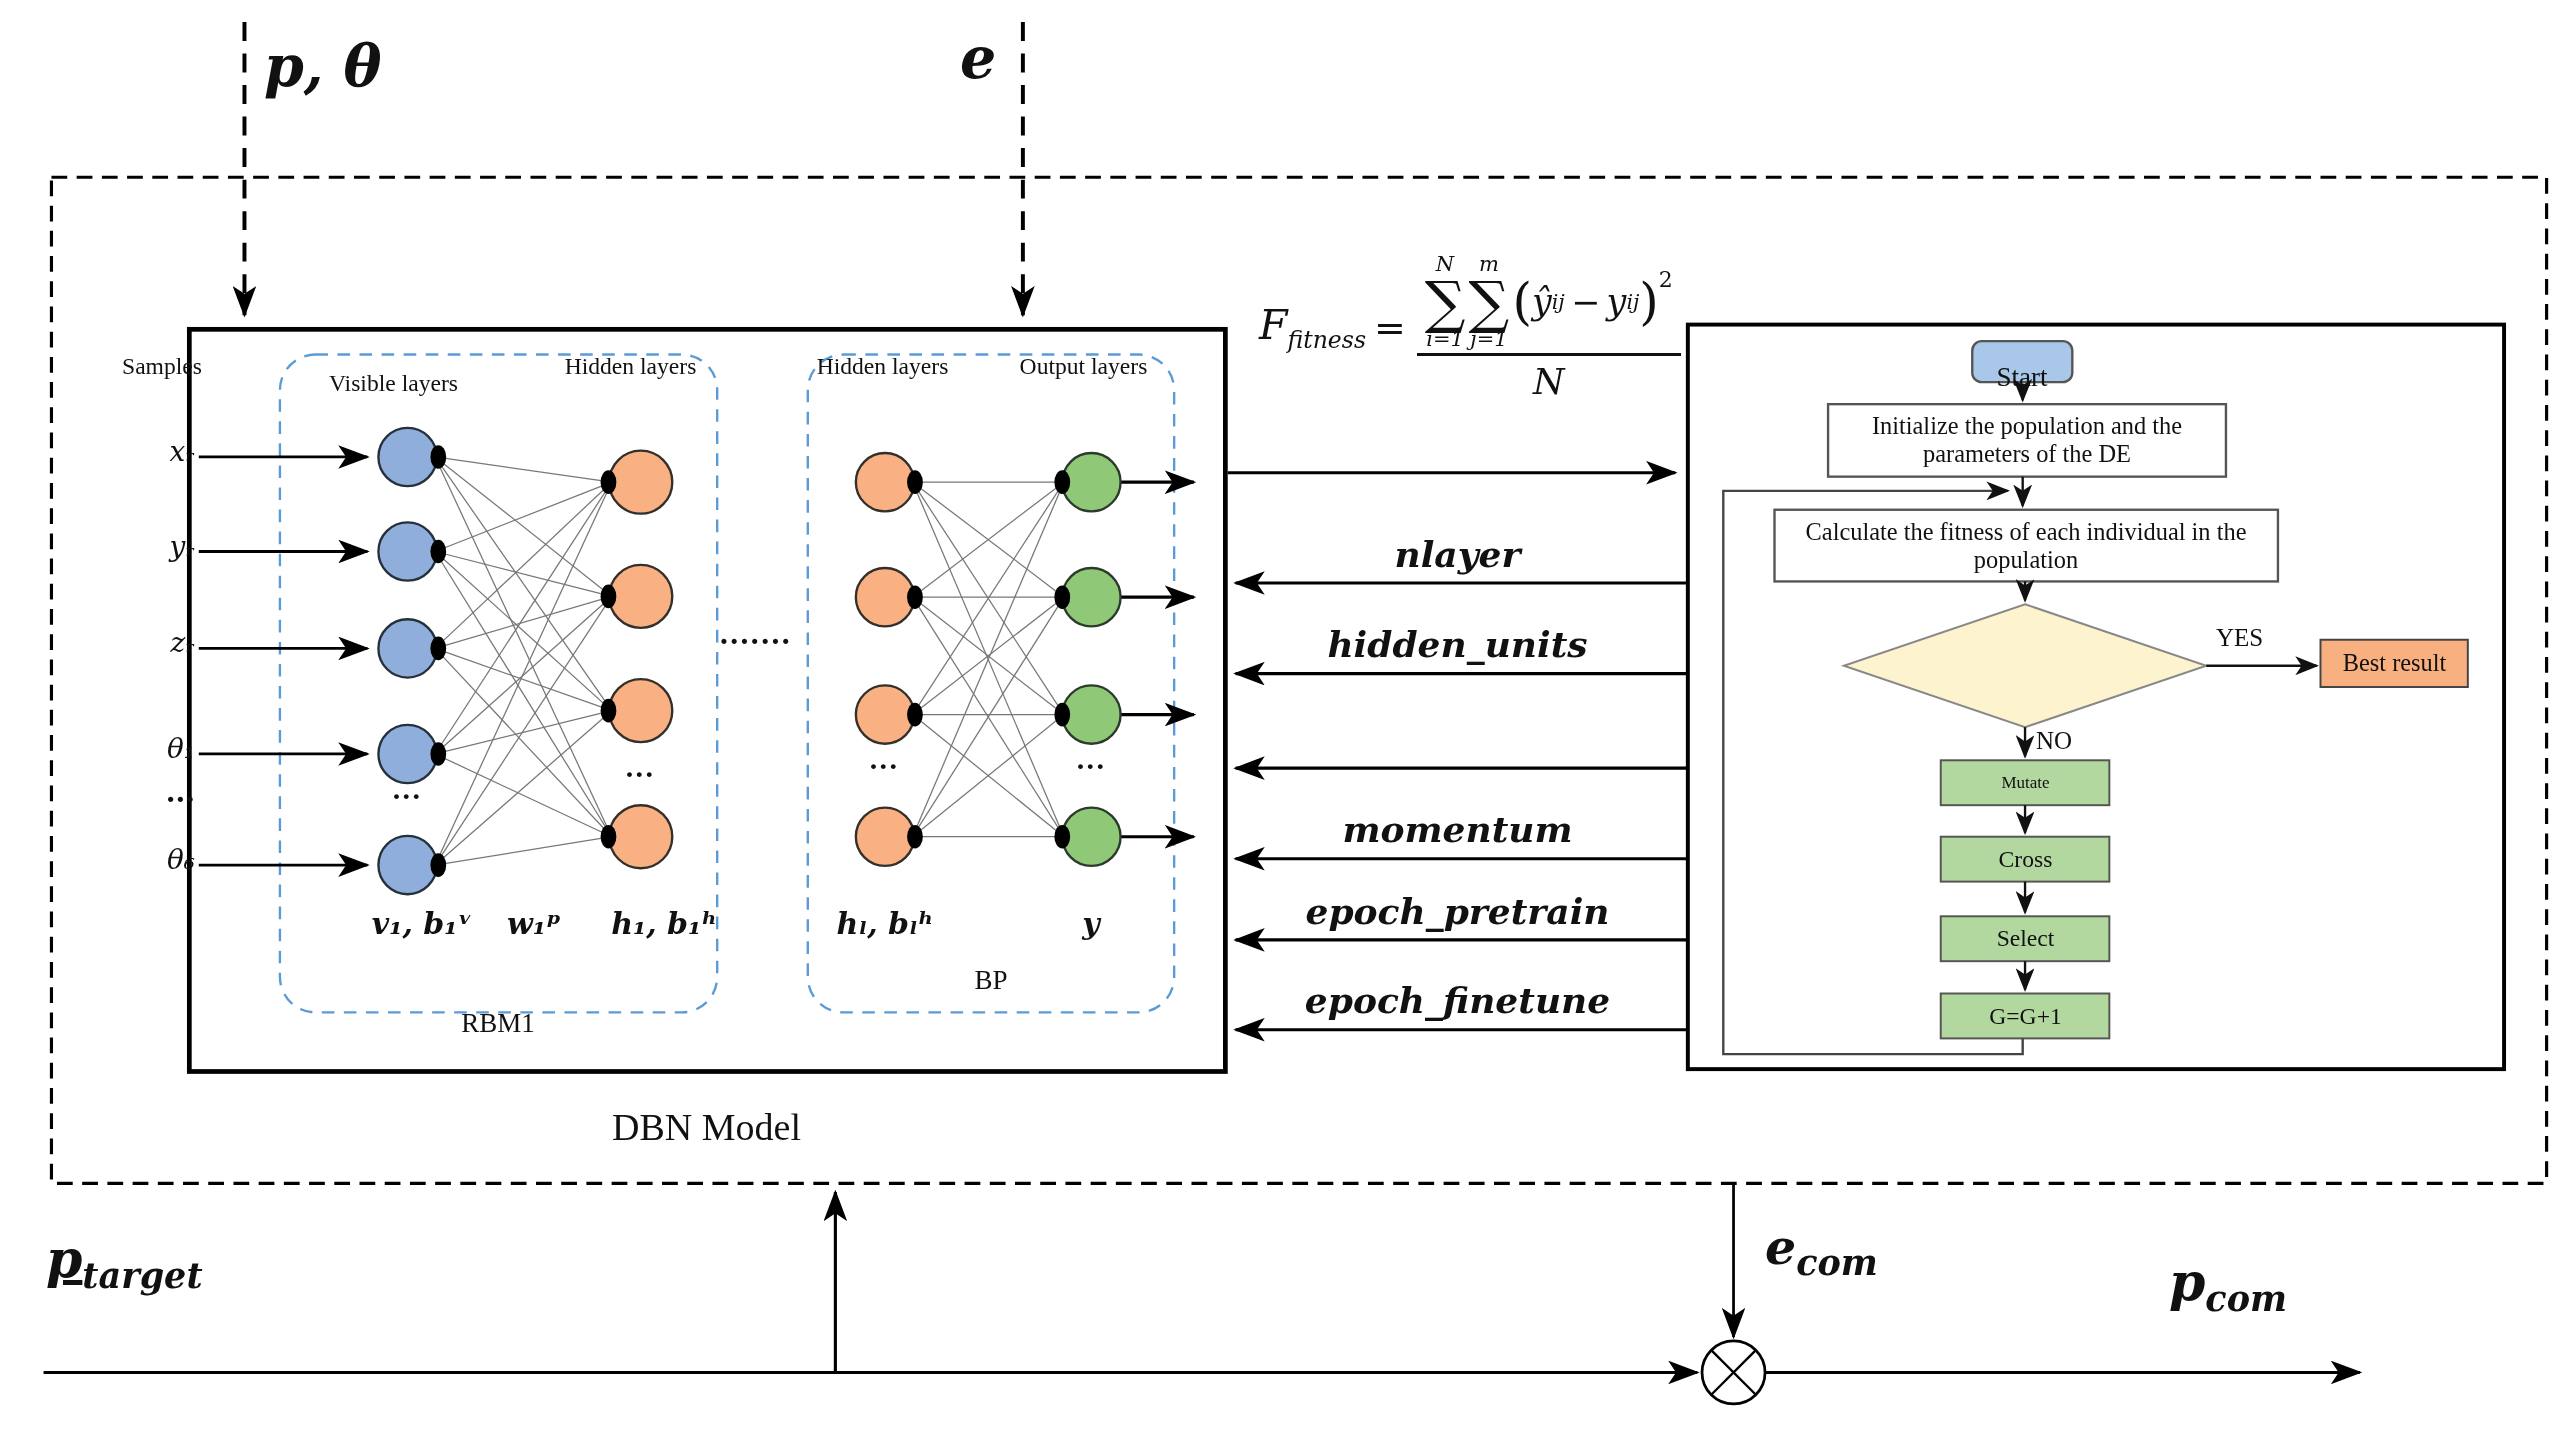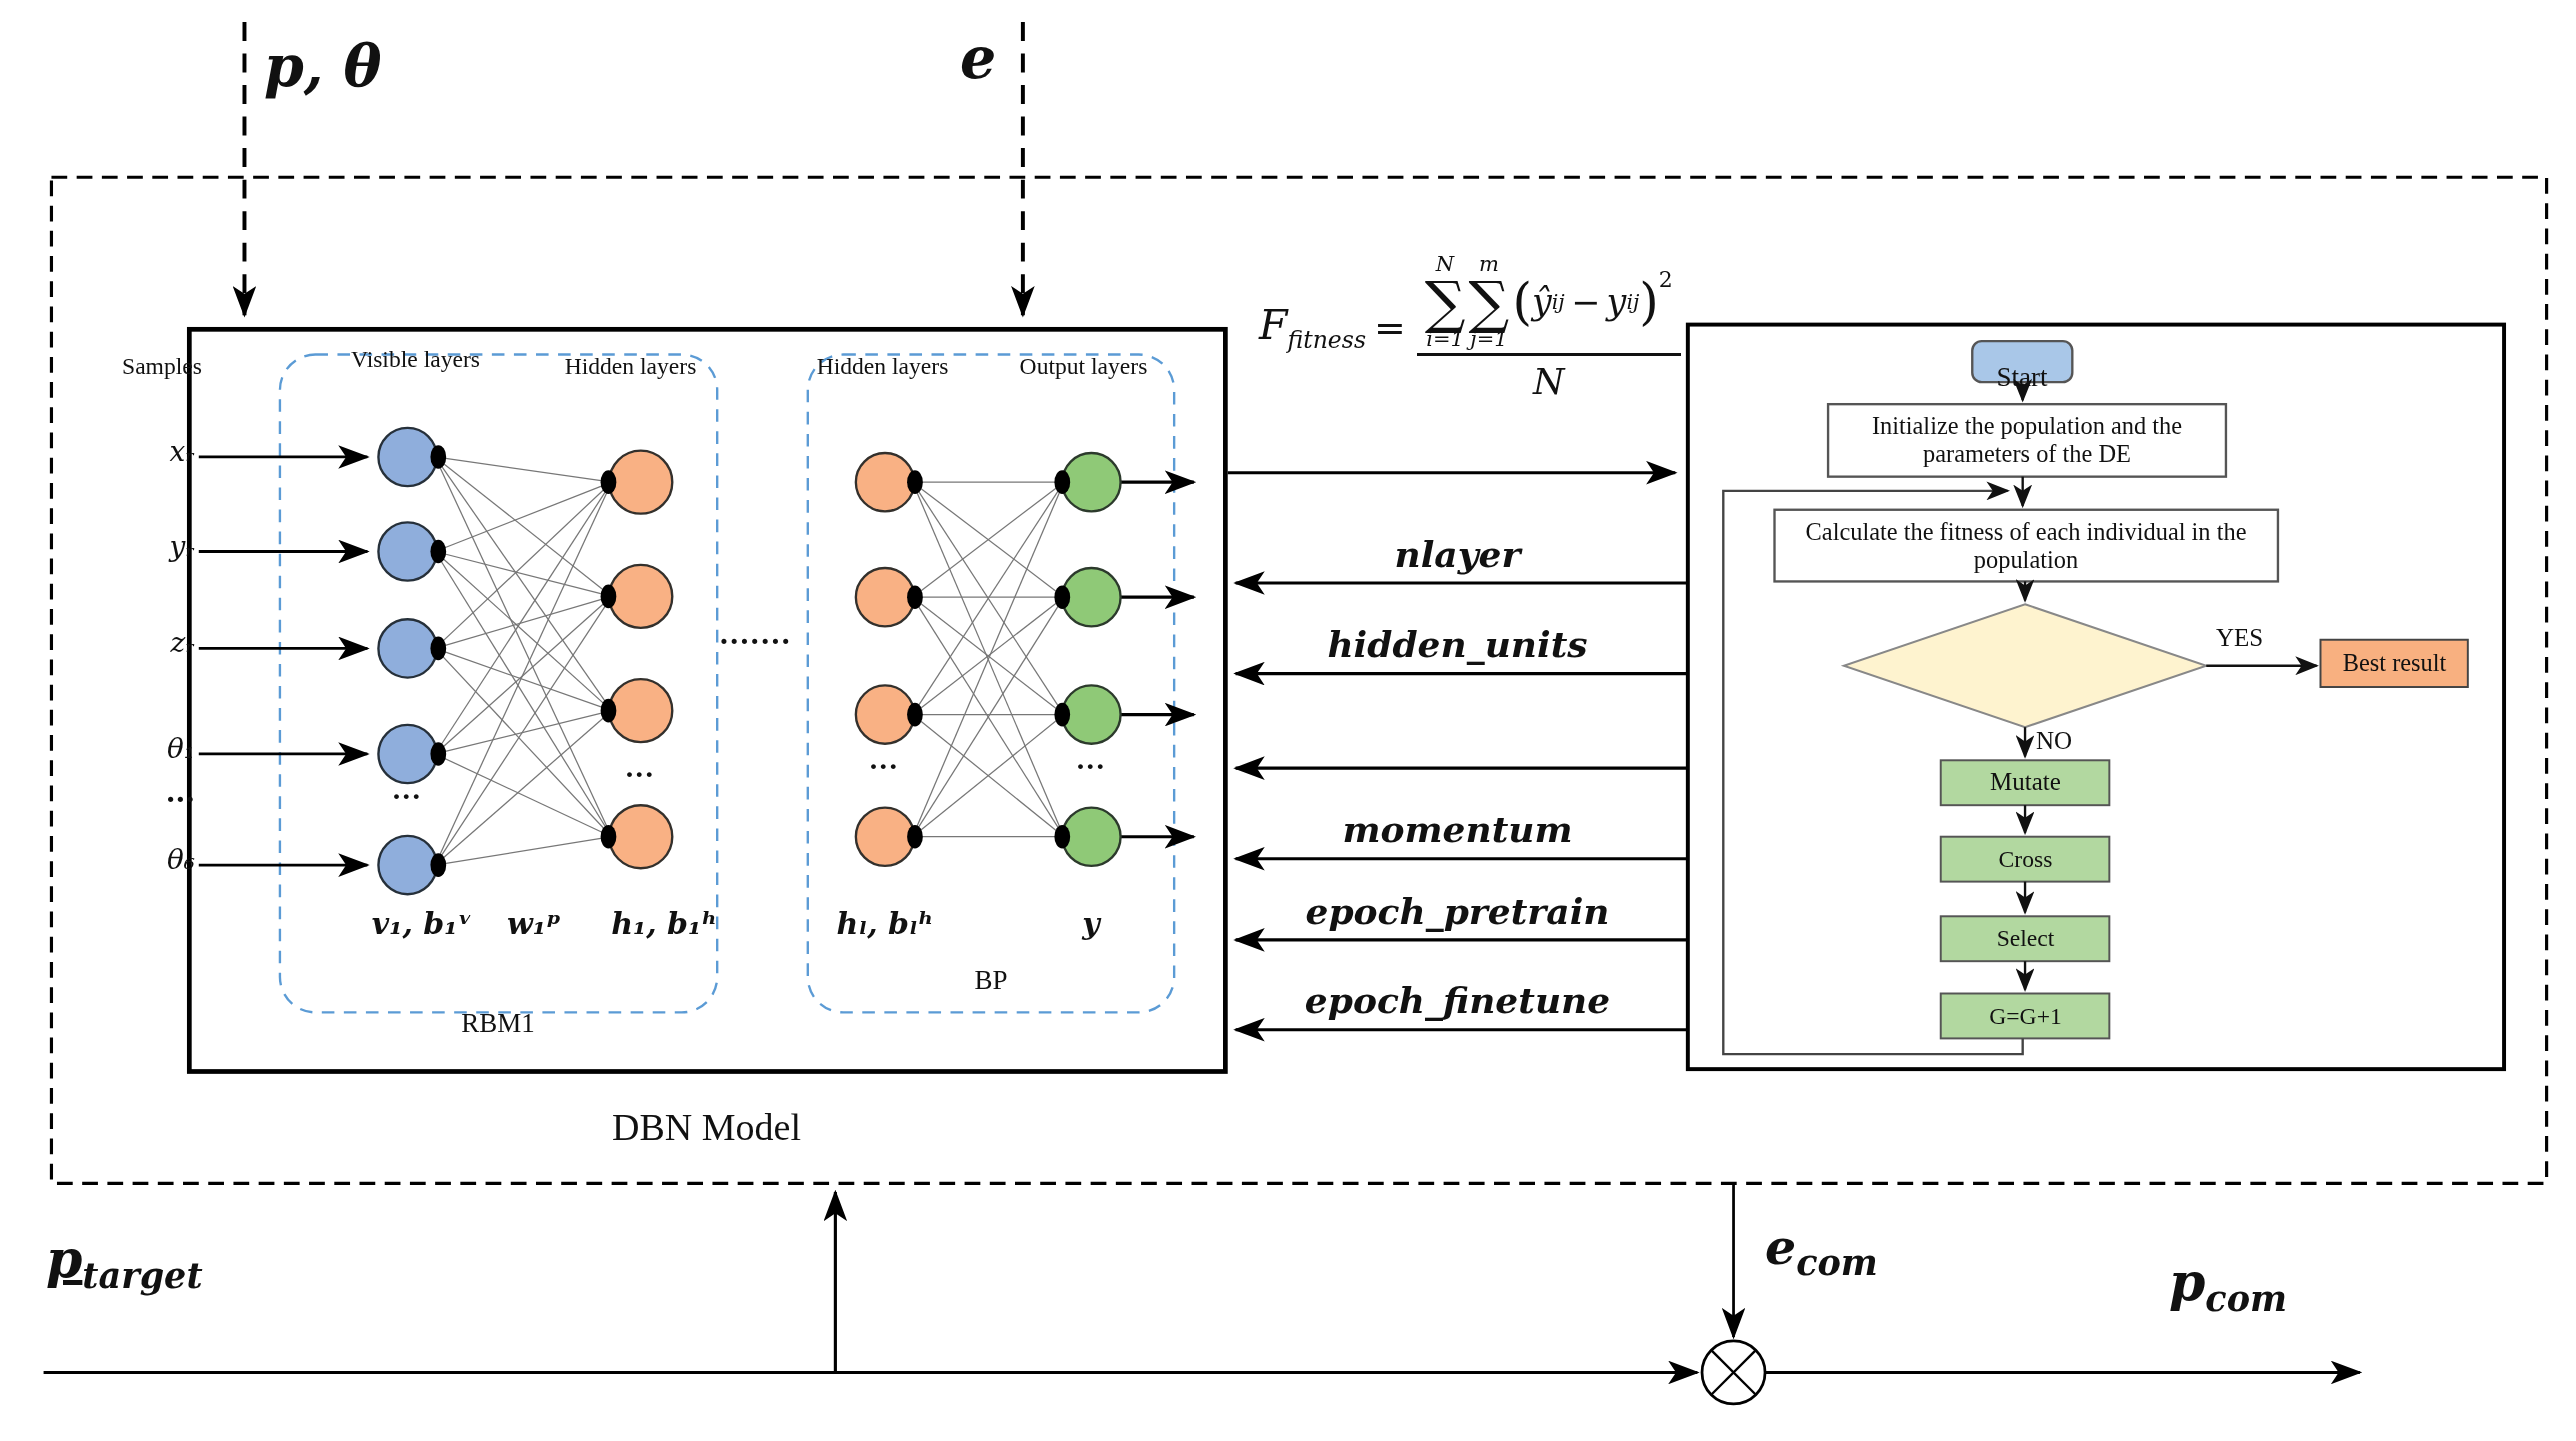--- a/index.html
+++ b/index.html
@@ -185,21 +185,21 @@
     <circle cx="2200" cy="1742" r="40" fill="#fff" stroke="#000" stroke-width="3.5"></circle>
     <line x1="2172" y1="1714" x2="2228" y2="1770" stroke="#000" stroke-width="3"></line>
     <line x1="2172" y1="1770" x2="2228" y2="1714" stroke="#000" stroke-width="3"></line>
     <line x1="2241" y1="1742" x2="2995" y2="1742" stroke="#000" stroke-width="4" marker-end="url(#ah)"></line>
   </svg>
 
   <div class="lbl biglbl" style="left:264px;top:31.5px;font-size:57px;">p, θ</div>
   <div class="lbl biglbl" style="left:960px;top:23.6px;font-size:57px;">e</div>
 
   <div class="lbl hdr ctr" style="left:91px;top:353px;width:142px;">Samples</div>
-  <div class="lbl hdr ctr" style="left:307px;top:346px;width:173px;text-align:right;">Visible layers</div>
+  <div class="lbl hdr ctr" style="left:307px;top:370px;width:173px;">Visible layers</div>
   <div class="lbl hdr ctr" style="left:544px;top:353px;width:173px;">Hidden layers</div>
   <div class="lbl hdr ctr" style="left:796px;top:353px;width:173px;">Hidden layers</div>
   <div class="lbl hdr ctr" style="left:997px;top:353px;width:173px;">Output layers</div>
 
   <div class="lbl sample mathser" style="top:435px;">xᵣ</div>
   <div class="lbl sample mathser" style="top:530px;">yᵣ</div>
   <div class="lbl sample mathser" style="top:626px;">zᵣ</div>
   <div class="lbl sample mathser" style="top:732px;">θ₁</div>
   <div class="lbl sample mathser" style="top:776px;font-style:normal;font-weight:bold;">...</div>
   <div class="lbl sample mathser" style="top:843px;">θ₆</div>
@@ -255,21 +255,21 @@
   <div class="lbl hp" style="top:808px;">momentum</div>
   <div class="lbl hp" style="top:890px;">epoch_pretrain</div>
   <div class="lbl hp" style="top:979px;">epoch_finetune</div>
 
   <div class="fc-txt" style="left:1972px;top:341px;width:100px;height:41px;font-size:27px;margin-top:16px;">Start</div>
   <div class="fc-txt" style="left:1836px;top:404px;width:382px;height:72px;font-size:24.4px;">Initialize the population and the parameters of the DE</div>
   <div class="fc-txt" style="left:1782px;top:510px;width:488px;height:72px;font-size:24.4px;">Calculate the fitness of each individual in the population</div>
   <div class="lbl" style="left:2216px;top:624px;font-size:25px;">YES</div>
   <div class="lbl" style="left:2036px;top:727px;font-size:25px;">NO</div>
   <div class="fc-txt" style="left:2321px;top:640px;width:147px;height:47px;font-size:24.4px;">Best result</div>
-  <div class="fc-txt" style="left:1941px;top:760px;width:169px;height:45px;font-size:25px;">Mutate</div>
+  <div class="fc-txt" style="left:1941px;top:760px;width:169px;height:45px;font-size:17px;">Mutate</div>
   <div class="fc-txt" style="left:1941px;top:837px;width:169px;height:45px;font-size:23.6px;">Cross</div>
   <div class="fc-txt" style="left:1941px;top:916px;width:169px;height:45px;font-size:23.6px;">Select</div>
   <div class="fc-txt" style="left:1941px;top:994px;width:169px;height:45px;font-size:23.6px;">G=G+1</div>
 
   <div class="lbl biglbl" style="left:46px;top:1228px;text-decoration:underline;"><span>p</span><sub>target</sub></div>
   <div class="lbl biglbl" style="left:1765px;top:1218px;font-size:49px;"><span>e</span><sub>com</sub></div>
   <div class="lbl biglbl" style="left:2169px;top:1251px;"><span>p</span><sub>com</sub></div>
 
 </div>
 

